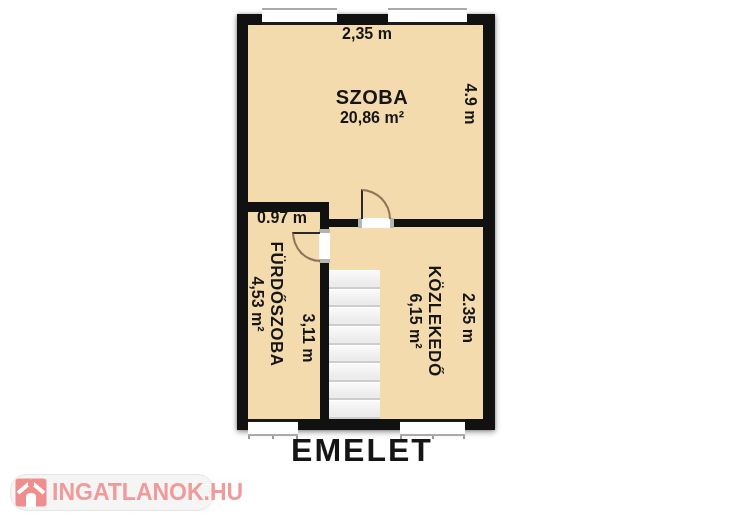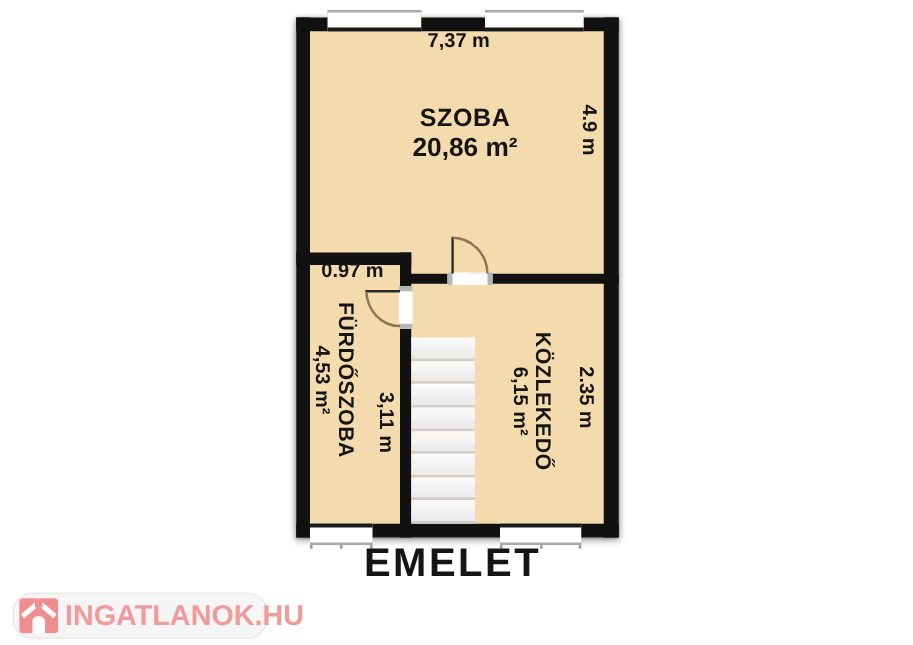--- a/index.html
+++ b/index.html
@@ -43,21 +43,21 @@
     border-top:2px solid #2a2a2a;}
   
   .stairs{position:absolute;left:92px;top:256px;width:51px;height:149px;display:flex;flex-direction:column;
     box-shadow:inset 5px 0 6px -3px rgba(0,0,0,.18);}
   .step{flex:1;background:linear-gradient(180deg,#fafafa 0%,#ececec 80%);border-bottom:2px solid #cdcdcd;border-top:1px solid #fff;}
   
   .lbl{position:absolute;font-weight:bold;font-size:16px;white-space:nowrap;
        transform:translate(-50%,-50%);line-height:1.15;text-align:center;}
   .lbl.rot{transform:translate(-50%,-50%) rotate(90deg);}
   .room-main{font-size:20px;letter-spacing:.5px;}
-  .room-area{font-size:21px;}
+  .room-area{font-size:16px;}
   .caption{position:absolute;left:362px;top:450px;transform:translate(-50%,-50%);
     font-weight:bold;font-size:32px;letter-spacing:2px;text-align:right;}
   
   .wm{position:absolute;left:10px;top:474px;width:204px;height:37px;background:#f5f5f5;
       border:1px solid #e6e6e6;border-radius:16px;display:flex;align-items:center;gap:5px;padding:0 4px;box-sizing:border-box;}
   .wm-text{font-weight:bold;font-size:23px;letter-spacing:0px;color:var(--brand,#f19a9a);white-space:nowrap;}
 </style>
 </head>
 <body>
 
@@ -108,21 +108,21 @@
         <div class="step"></div>
         <div class="step"></div>
         <div class="step"></div>
         <div class="step"></div>
         <div class="step"></div>
         <div class="step"></div>
         <div class="step"></div>
         <div class="step"></div>
       </div>
 
-    <div class="lbl" style="left:130px;top:20px">7,37 m</div>
+    <div class="lbl" style="left:130px;top:20px">2,35 m</div>
 
     <div class="lbl" style="left:135px;top:93px">
       <div class="room-main">SZOBA</div>
       <div class="room-area">20,86 m²</div>
     </div>
 
     <div class="lbl rot" style="left:233px;top:90px">4.9 m</div>
 
     <div class="lbl" style="left:45px;top:204px">0.97 m</div>
 

